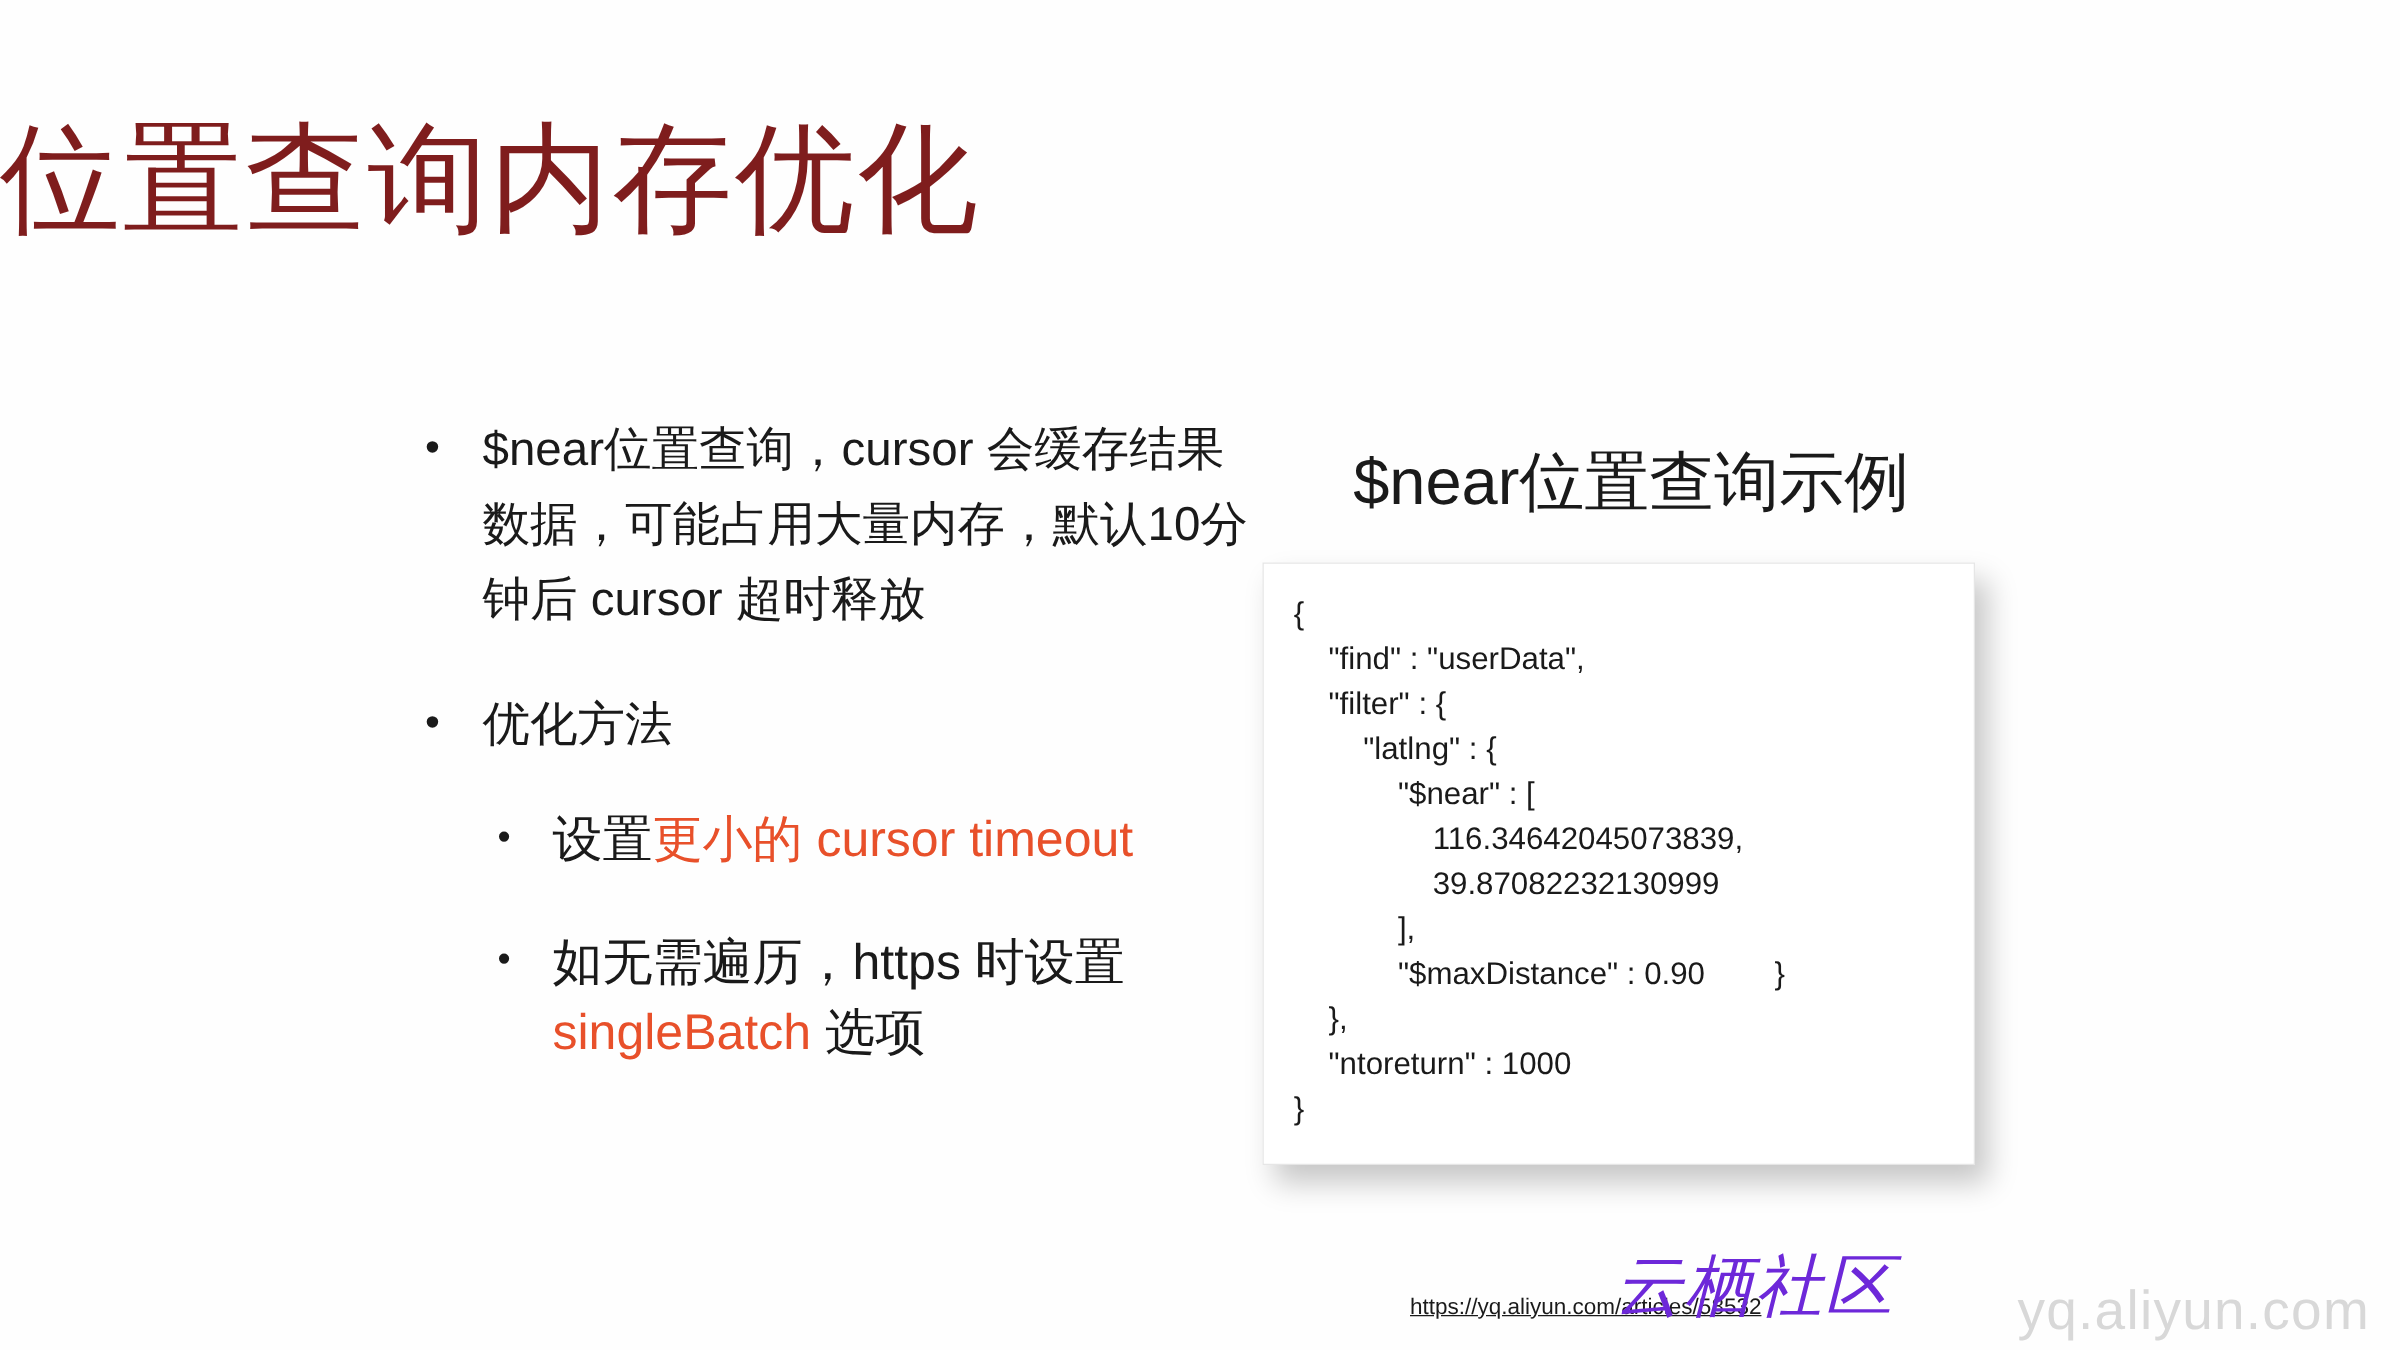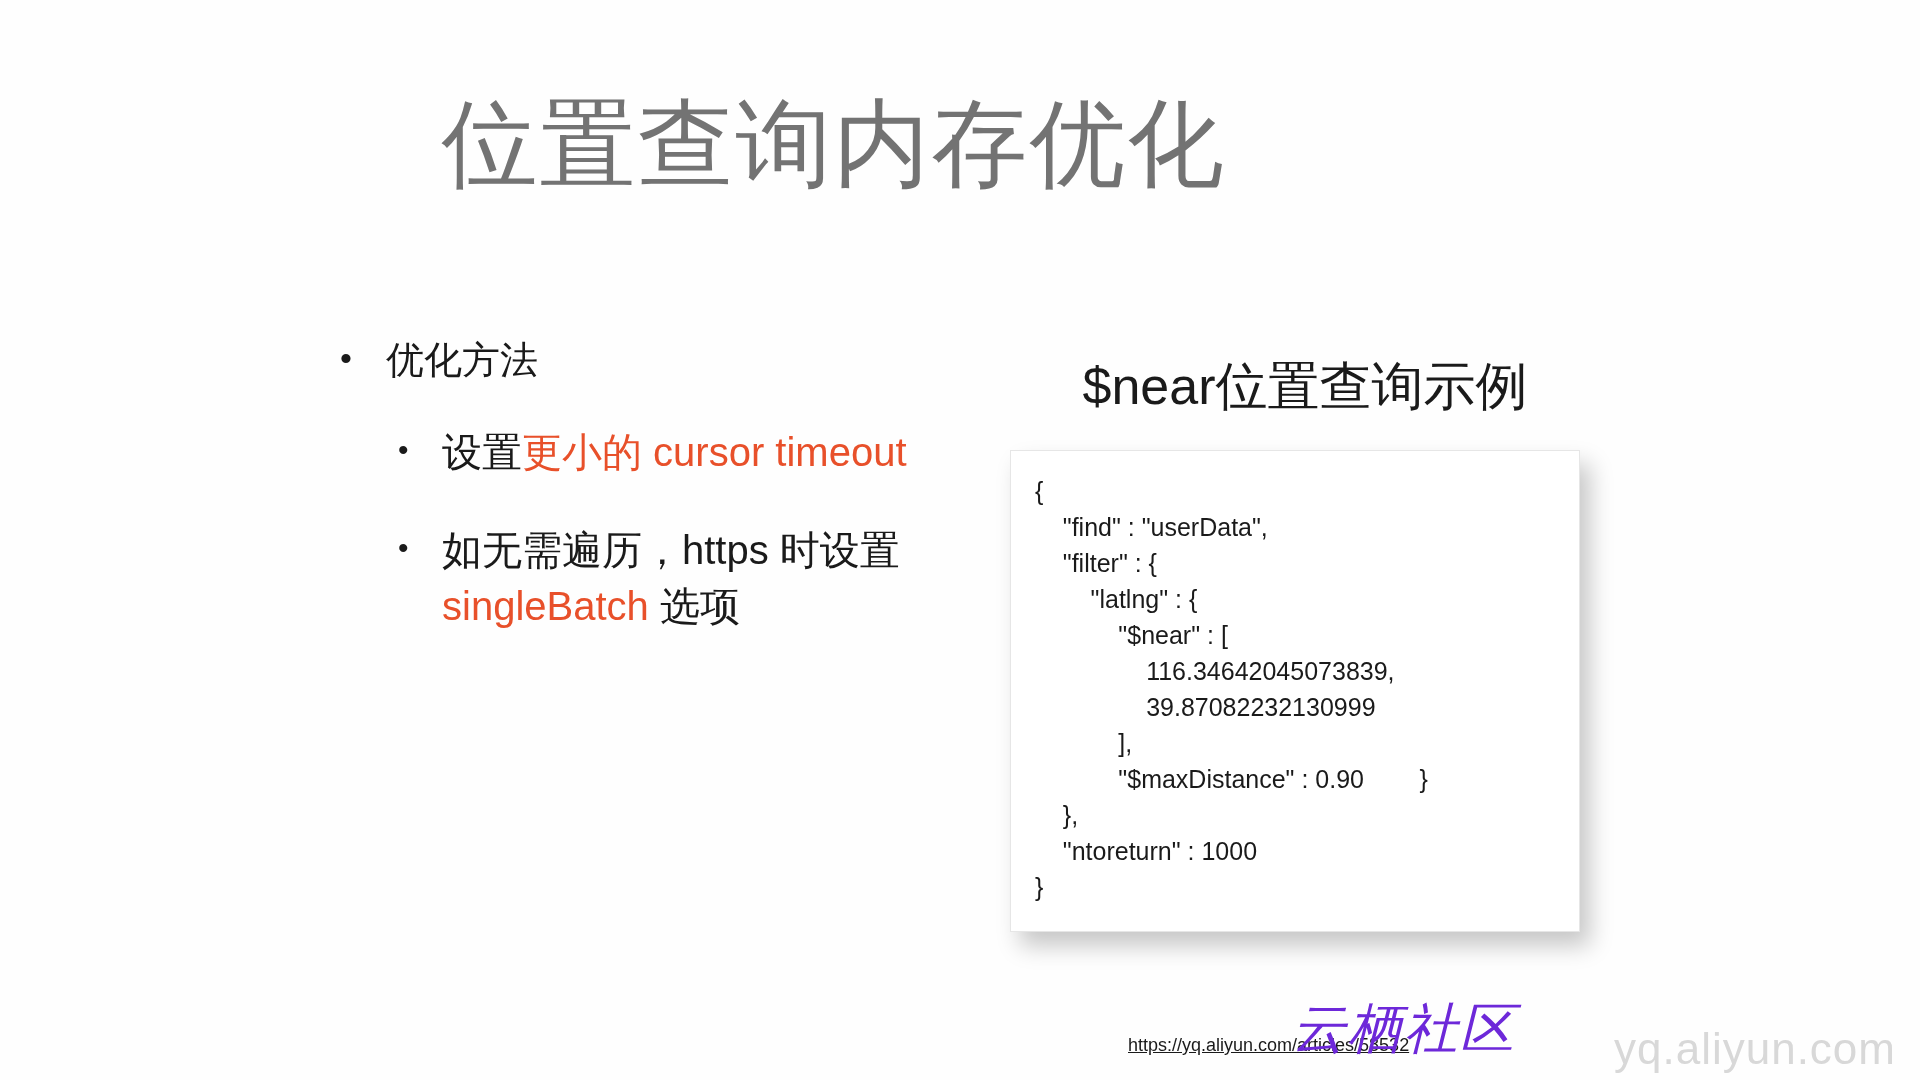--- a/index.html
+++ b/index.html
@@ -20,26 +20,25 @@
     left: 0; top: 0;
     width: 1920px;
     height: 1080px;
     background: #fefefe;
   }
   .title {
     position: absolute;
     top: 88px;
     left: 0;
     width: 1667px;
-    text-align: center;
     font-size: 96px;
     line-height: 112px;
     font-weight: 400;
     letter-spacing: 2px;
-    color: #737373;
+    color: #7f1d1d;
   }
   .left-col {
     position: absolute;
     left: 330px;
     top: 330px;
     width: 680px;
   }
   ul.bullets {
     list-style: none;
     margin: 0;
@@ -149,20 +148,23 @@
 </head>
 <body>
 
 <div class="slide">
 
   <div class="title">位置查询内存优化</div>
 
   <div class="left-col">
     <ul class="bullets">
       <li>
+        <span>$near位置查询，cursor 会缓存结果数据，可能占用大量内存，默认10分钟后 cursor 超时释放</span>
+      </li>
+      <li>
         <span>优化方法</span>
         <ul class="sub-bullets">
           <li>
             <span>设置</span><span class="hl">更小的 cursor timeout</span><span></span>
           </li>
           <li>
             <span>如无需遍历，https 时设置 </span><span class="hl">singleBatch</span><span> 选项</span>
           </li>
         </ul>
       </li>

